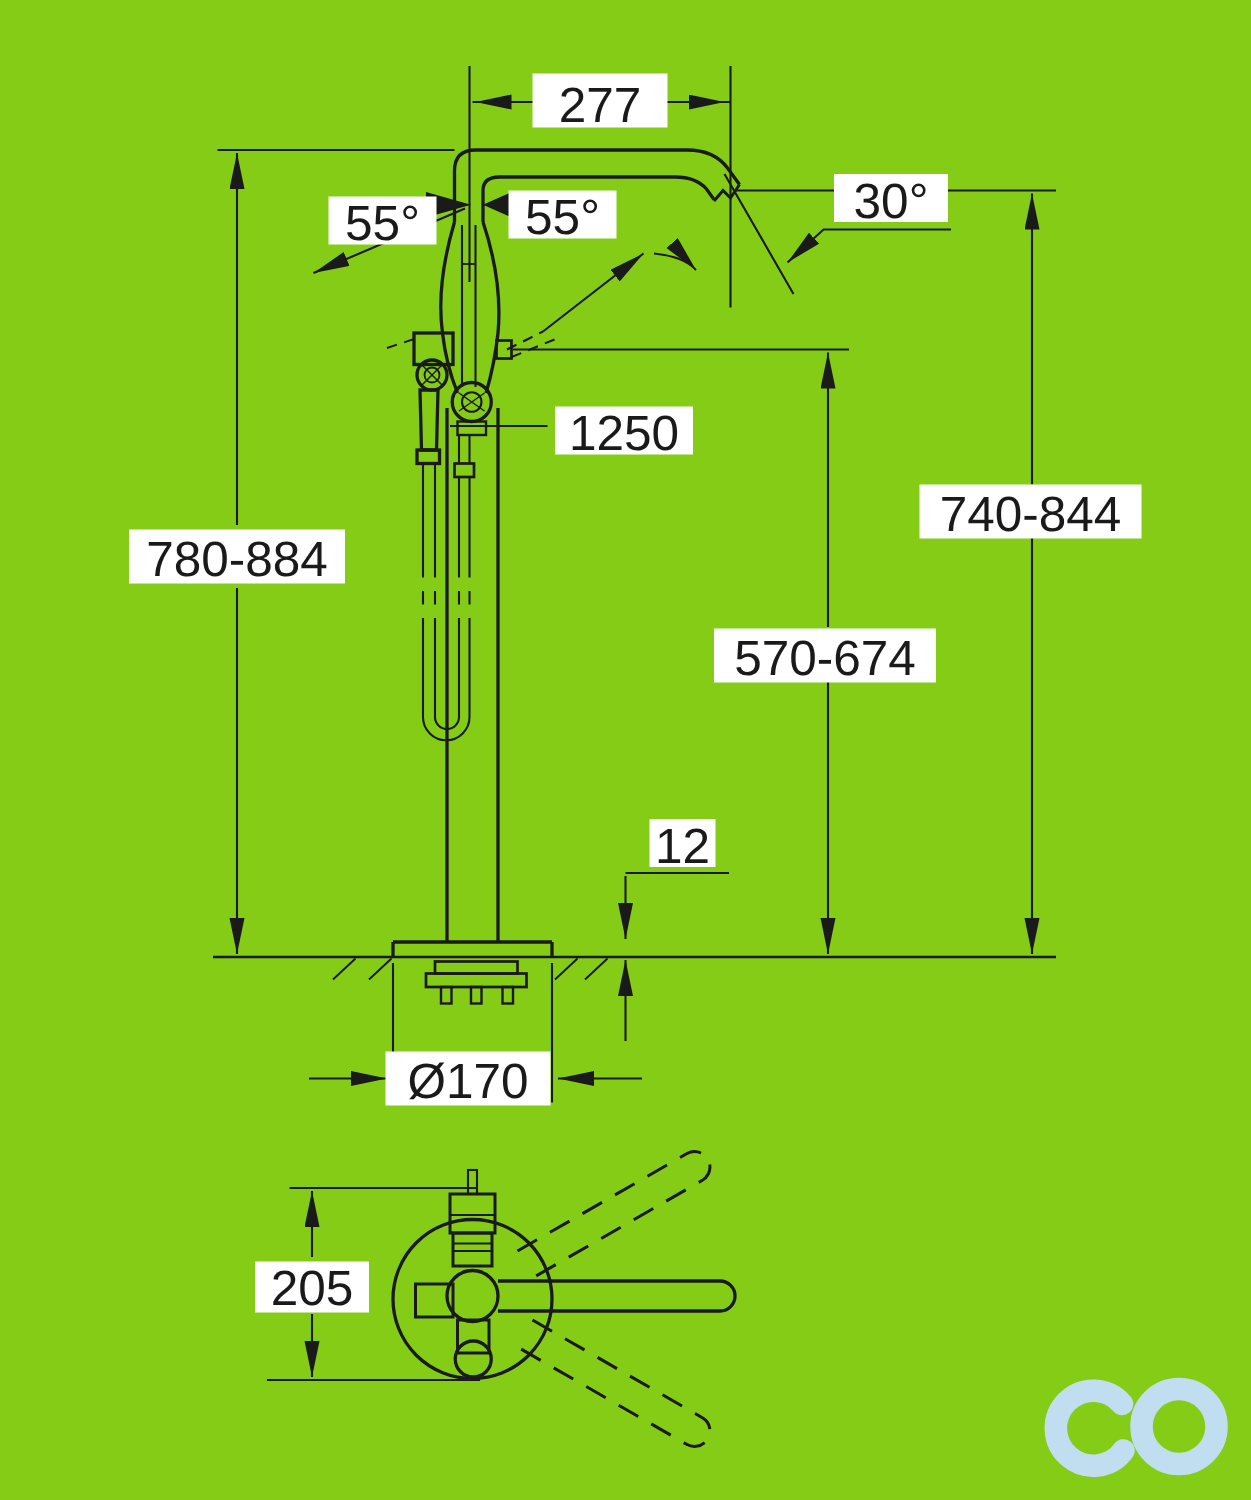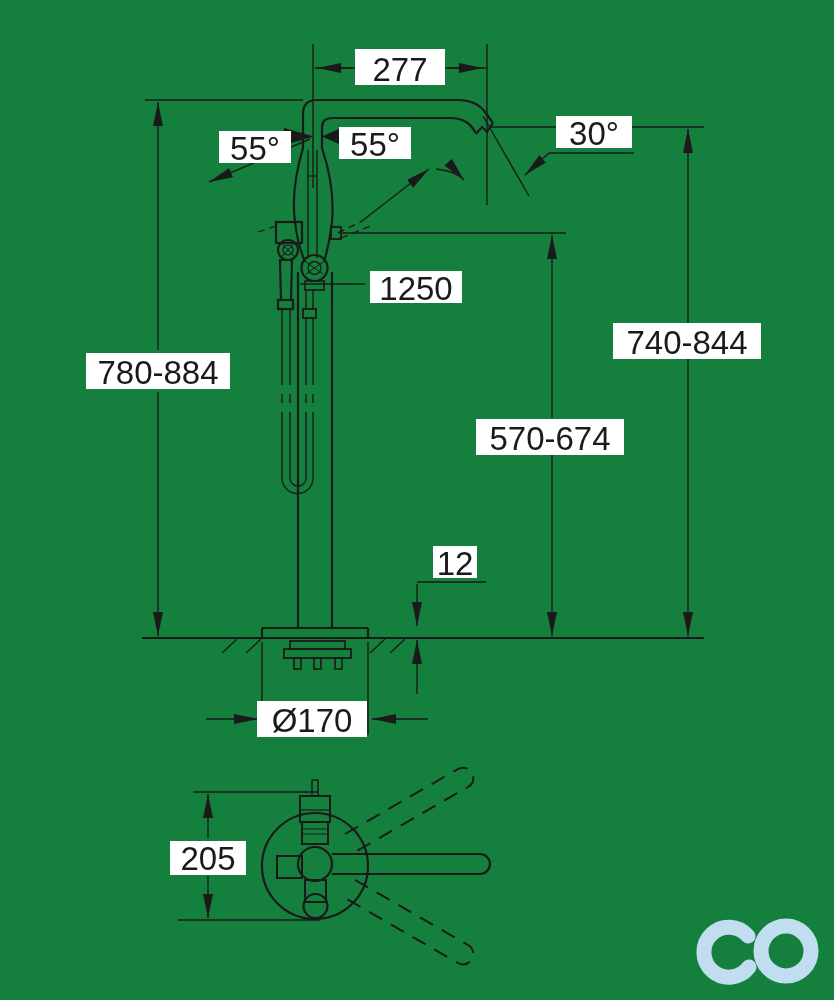--- a/index.html
+++ b/index.html
@@ -1,16 +1,16 @@
 <!DOCTYPE html>
 <html><head>
 <meta charset="utf-8">
 <style>
   html,body{margin:0;padding:0;background:#ffffff;}
-  .stage{position:relative;width:834px;height:1000px;background:#15803d;overflow:hidden;
+  .stage{position:relative;width:834px;height:1000px;background:#84cc16;overflow:hidden;
          font-family:"Liberation Sans", sans-serif;}
   svg text{font-family:"Liberation Sans", sans-serif;fill:#1a1a1a;}
   .dim{font-size:33px;}
 </style>
 </head>
 <body>
 
 <div class="stage">
 <svg width="834" height="1000" viewBox="0 0 834 1000">
   <defs>

